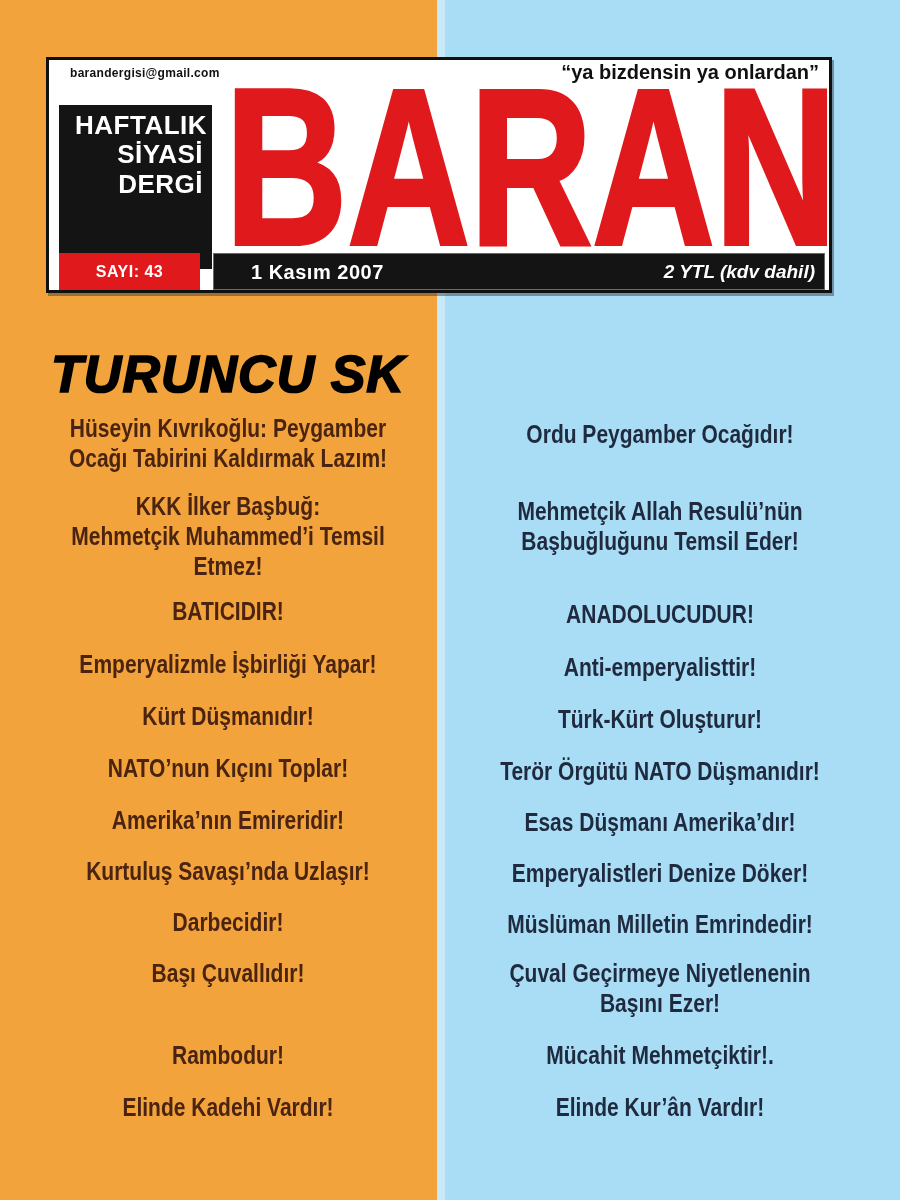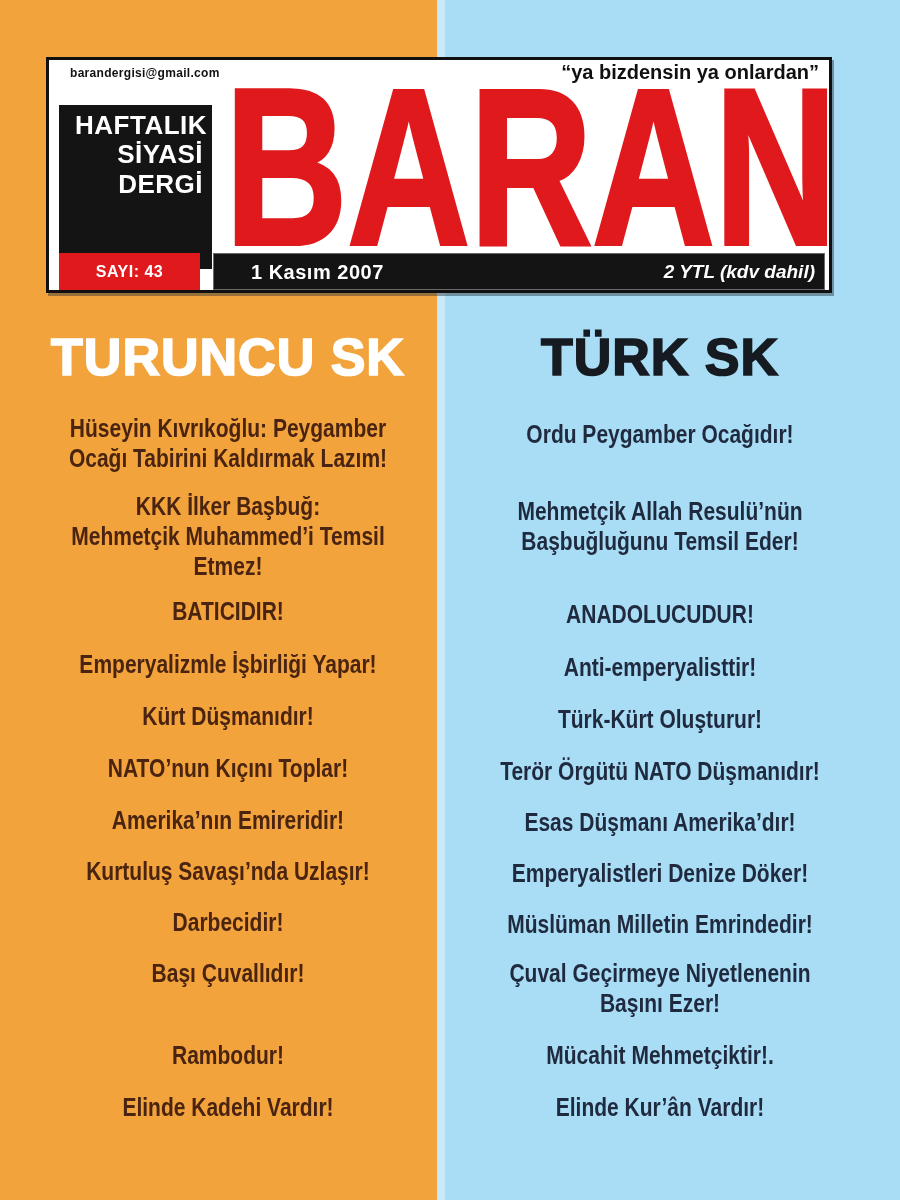--- a/index.html
+++ b/index.html
@@ -32,21 +32,21 @@
   .date-bar{
     position:absolute;left:164px;top:193px;width:612px;height:37px;background:#141414;
     border:1px solid #6a6a6a;box-sizing:border-box;color:#ffffff;
   }
   .date-text{position:absolute;left:37px;top:50%;transform:translateY(-50%);font-size:20px;letter-spacing:.5px;}
   .price-text{position:absolute;right:9px;top:50%;transform:translateY(-50%);font-size:19px;font-style:italic;}
 
   
   .col-title{position:absolute;text-align:center;font-size:52px;letter-spacing:1px;
     -webkit-text-stroke:1.7px currentColor;}
-  .title-l{left:18px;width:420px;top:327px;color:#ffffff;}
+  .title-l{left:18px;width:420px;top:344px;color:#000000;font-style:italic;}
   .title-r{left:442px;width:436px;top:327px;color:#161B22;}
 
   .headline{
     position:absolute;text-align:center;font-size:25px;line-height:30px;
     white-space:pre-line;transform:scaleX(0.84);transform-origin:50% 0;
   }
   .hl-l{left:18px;width:420px;color:#4A2410;}
   .hl-r{left:442px;width:436px;color:#1F2A3E;}
 </style>
 </head>
@@ -69,21 +69,20 @@
       </svg>
     </div>
     <div class="issue-box">SAYI: 43</div>
     <div class="date-bar">
       <span class="date-text">1 Kasım 2007</span>
       <span class="price-text">2 YTL (kdv dahil)</span>
     </div>
   </div>
 
   <div class="col-title title-l">TURUNCU SK</div>
-  <div class="col-title title-r">TÜRK SK</div>
 
   <div class="headline hl-l" style="top:413px">Hüseyin Kıvrıkoğlu: Peygamber
 Ocağı Tabirini Kaldırmak Lazım!</div>
   <div class="headline hl-l" style="top:491px">KKK İlker Başbuğ:
 Mehmetçik Muhammed’i Temsil
 Etmez!</div>
   <div class="headline hl-l" style="top:596px">BATICIDIR!</div>
   <div class="headline hl-l" style="top:649px">Emperyalizmle İşbirliği Yapar!</div>
   <div class="headline hl-l" style="top:701px">Kürt Düşmanıdır!</div>
   <div class="headline hl-l" style="top:753px">NATO’nun Kıçını Toplar!</div>

